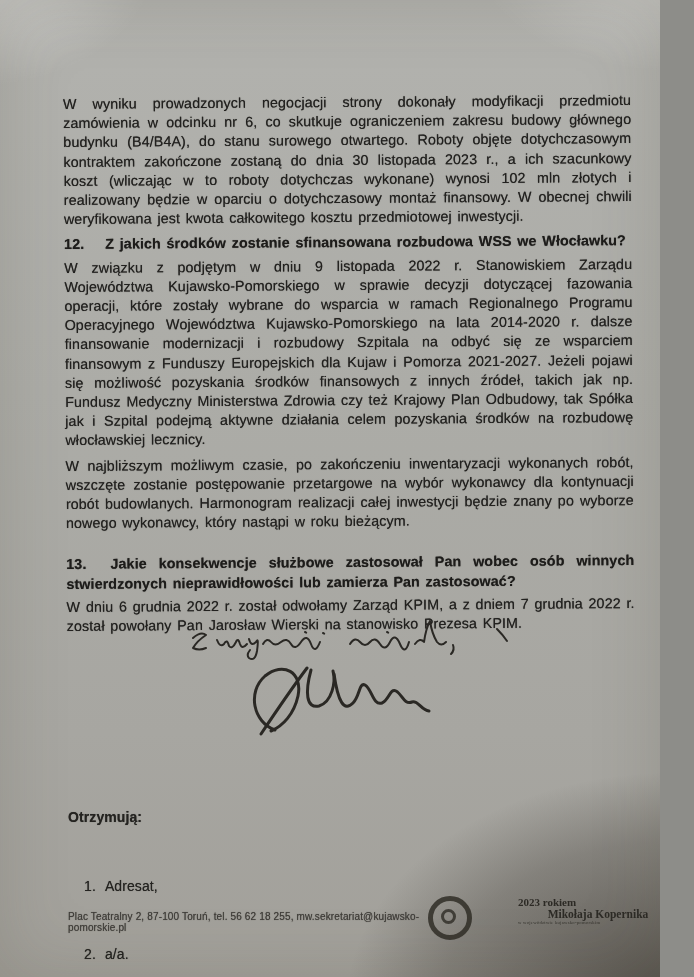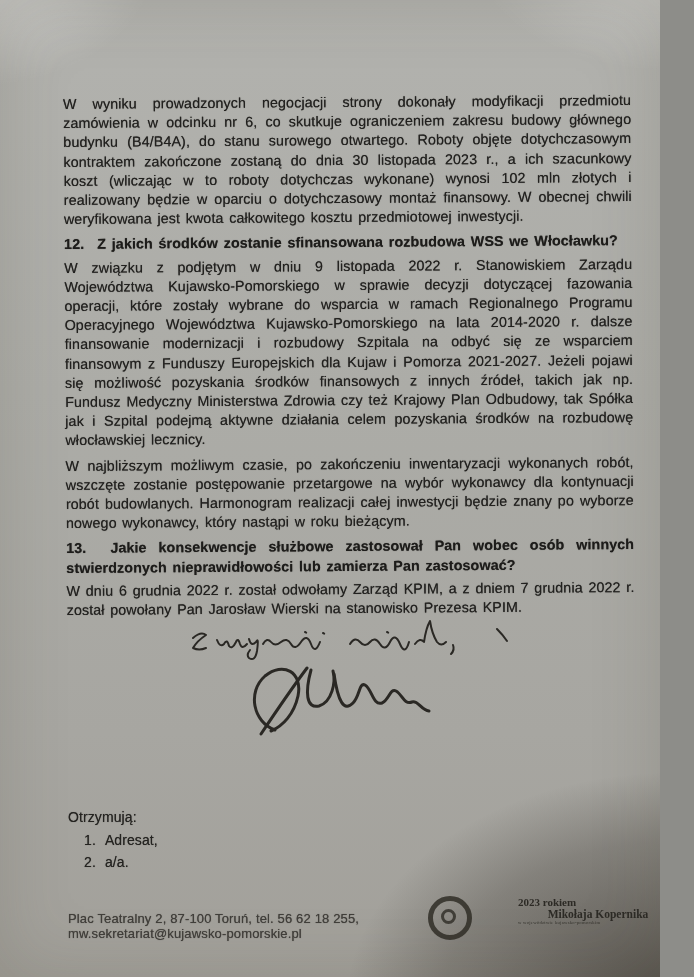--- a/index.html
+++ b/index.html
@@ -19,35 +19,35 @@
     position:absolute;left:63px;top:95px;width:568px;
     transform:rotate(-0.4deg);transform-origin:0 0;
     color:#22211f;
     font-size:14.3px;line-height:19.2px;
     text-shadow:0 0 0.7px rgba(28,28,26,0.75);
     letter-spacing:0.1px;word-spacing:1.6px;
   }
   .content p{margin:0 0 6px 0;text-align:justify;}
   .content p.q{font-weight:bold;margin:0 0 4px 0;color:#1d1c1a;}
   .qnum{display:inline-block;}
-  .qnum.n12{margin-right:13px;}
-  .qnum.n13{margin-right:24px;}
+  .qnum.n12{margin-right:21px;}
+  .qnum.n13{margin-right:24px;margin-top:16px;}
   .hw{position:absolute;left:145px;top:608px;width:400px;height:145px;}
   .hw svg{display:block;filter:blur(0.3px);}
   .dist{
     position:absolute;left:68px;top:806px;
     color:#242320;font-size:14px;line-height:22.5px;
     text-shadow:0 0 0.7px rgba(28,28,26,0.7);letter-spacing:0.1px;
   }
-  .dist .dl{font-weight:normal;}
-  .dist .di{padding-left:16px;}
+  .dist .dl{font-weight:bold;}
+  .dist .di{padding-left:16px;margin-top:46px;}
   .dist .di .dn{display:inline-block;margin-right:9px;}
   .footerline{
     position:absolute;left:68px;top:911px;width:360px;
-    font-size:13px;color:#403e3a;letter-spacing:0.15px;
+    font-size:10px;color:#403e3a;letter-spacing:0.15px;
     text-shadow:0 0 0.8px rgba(55,52,48,0.8);
     filter:blur(0.2px);
   }
   .stamp-circle{
     position:absolute;left:428px;top:896px;width:34px;height:34px;
     border-radius:50%;border:5px solid rgba(44,41,34,0.82);
     filter:blur(0.5px);
   }
   .stamp-inner{
     position:absolute;left:441px;top:909px;width:9px;height:9px;

